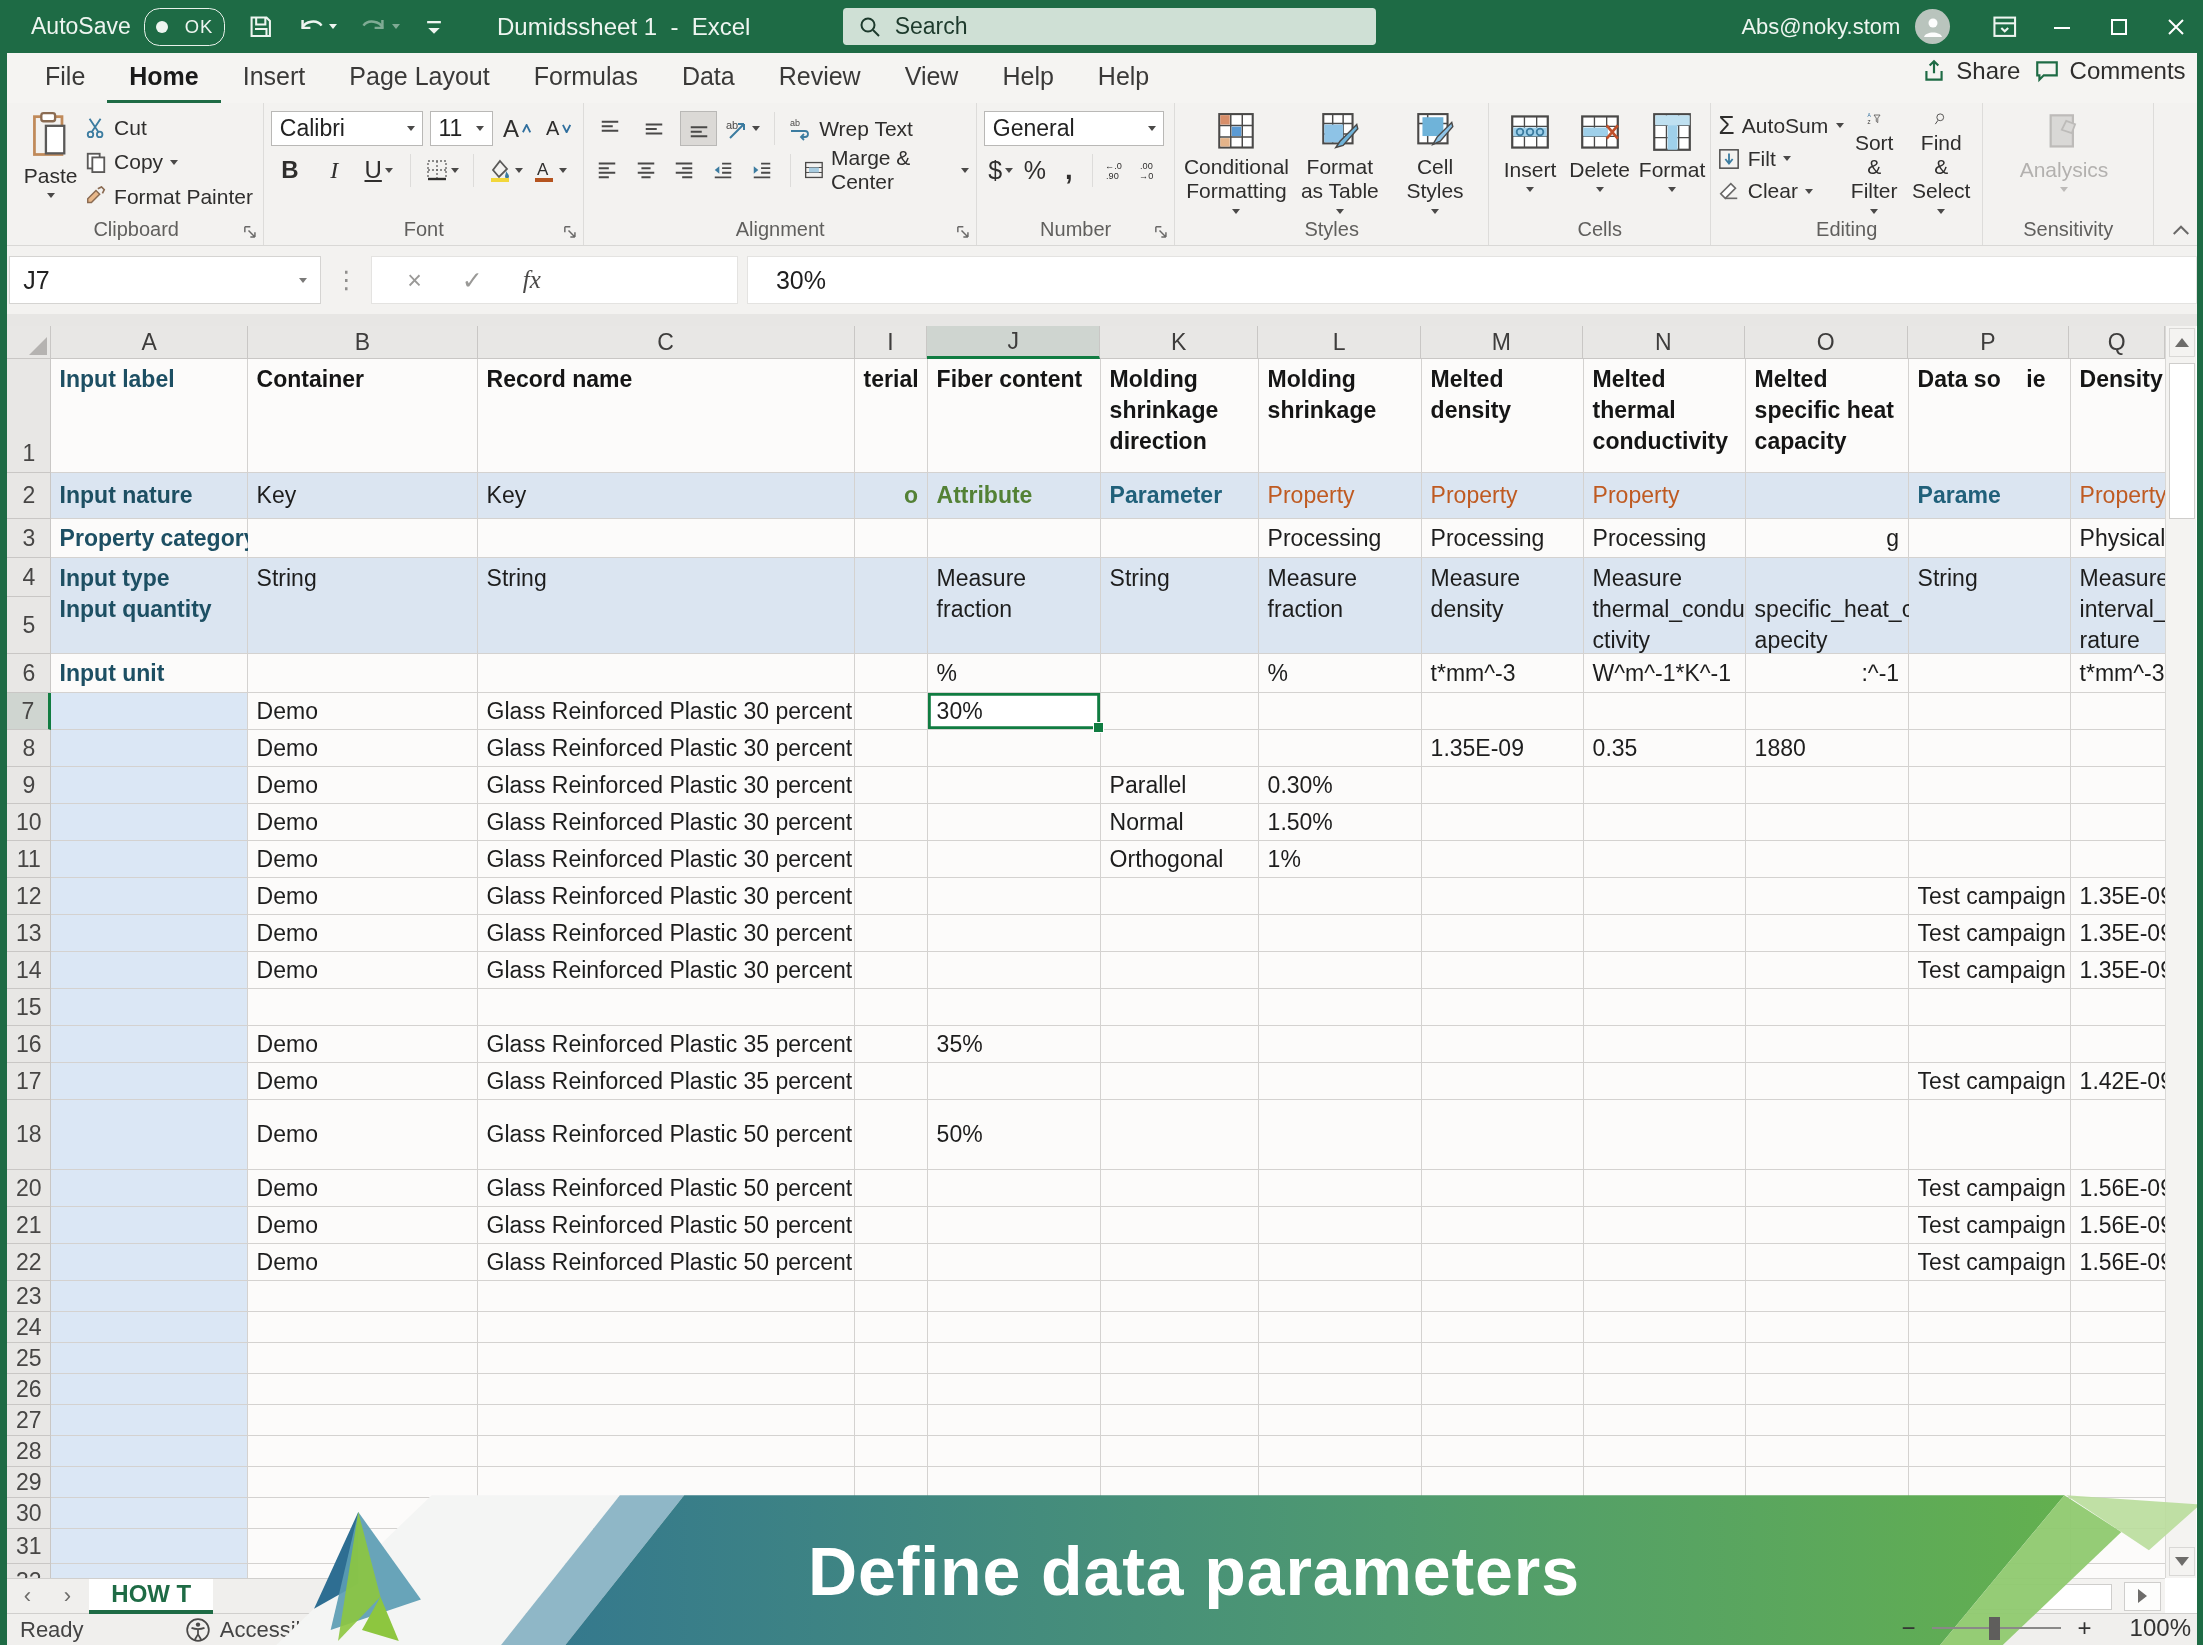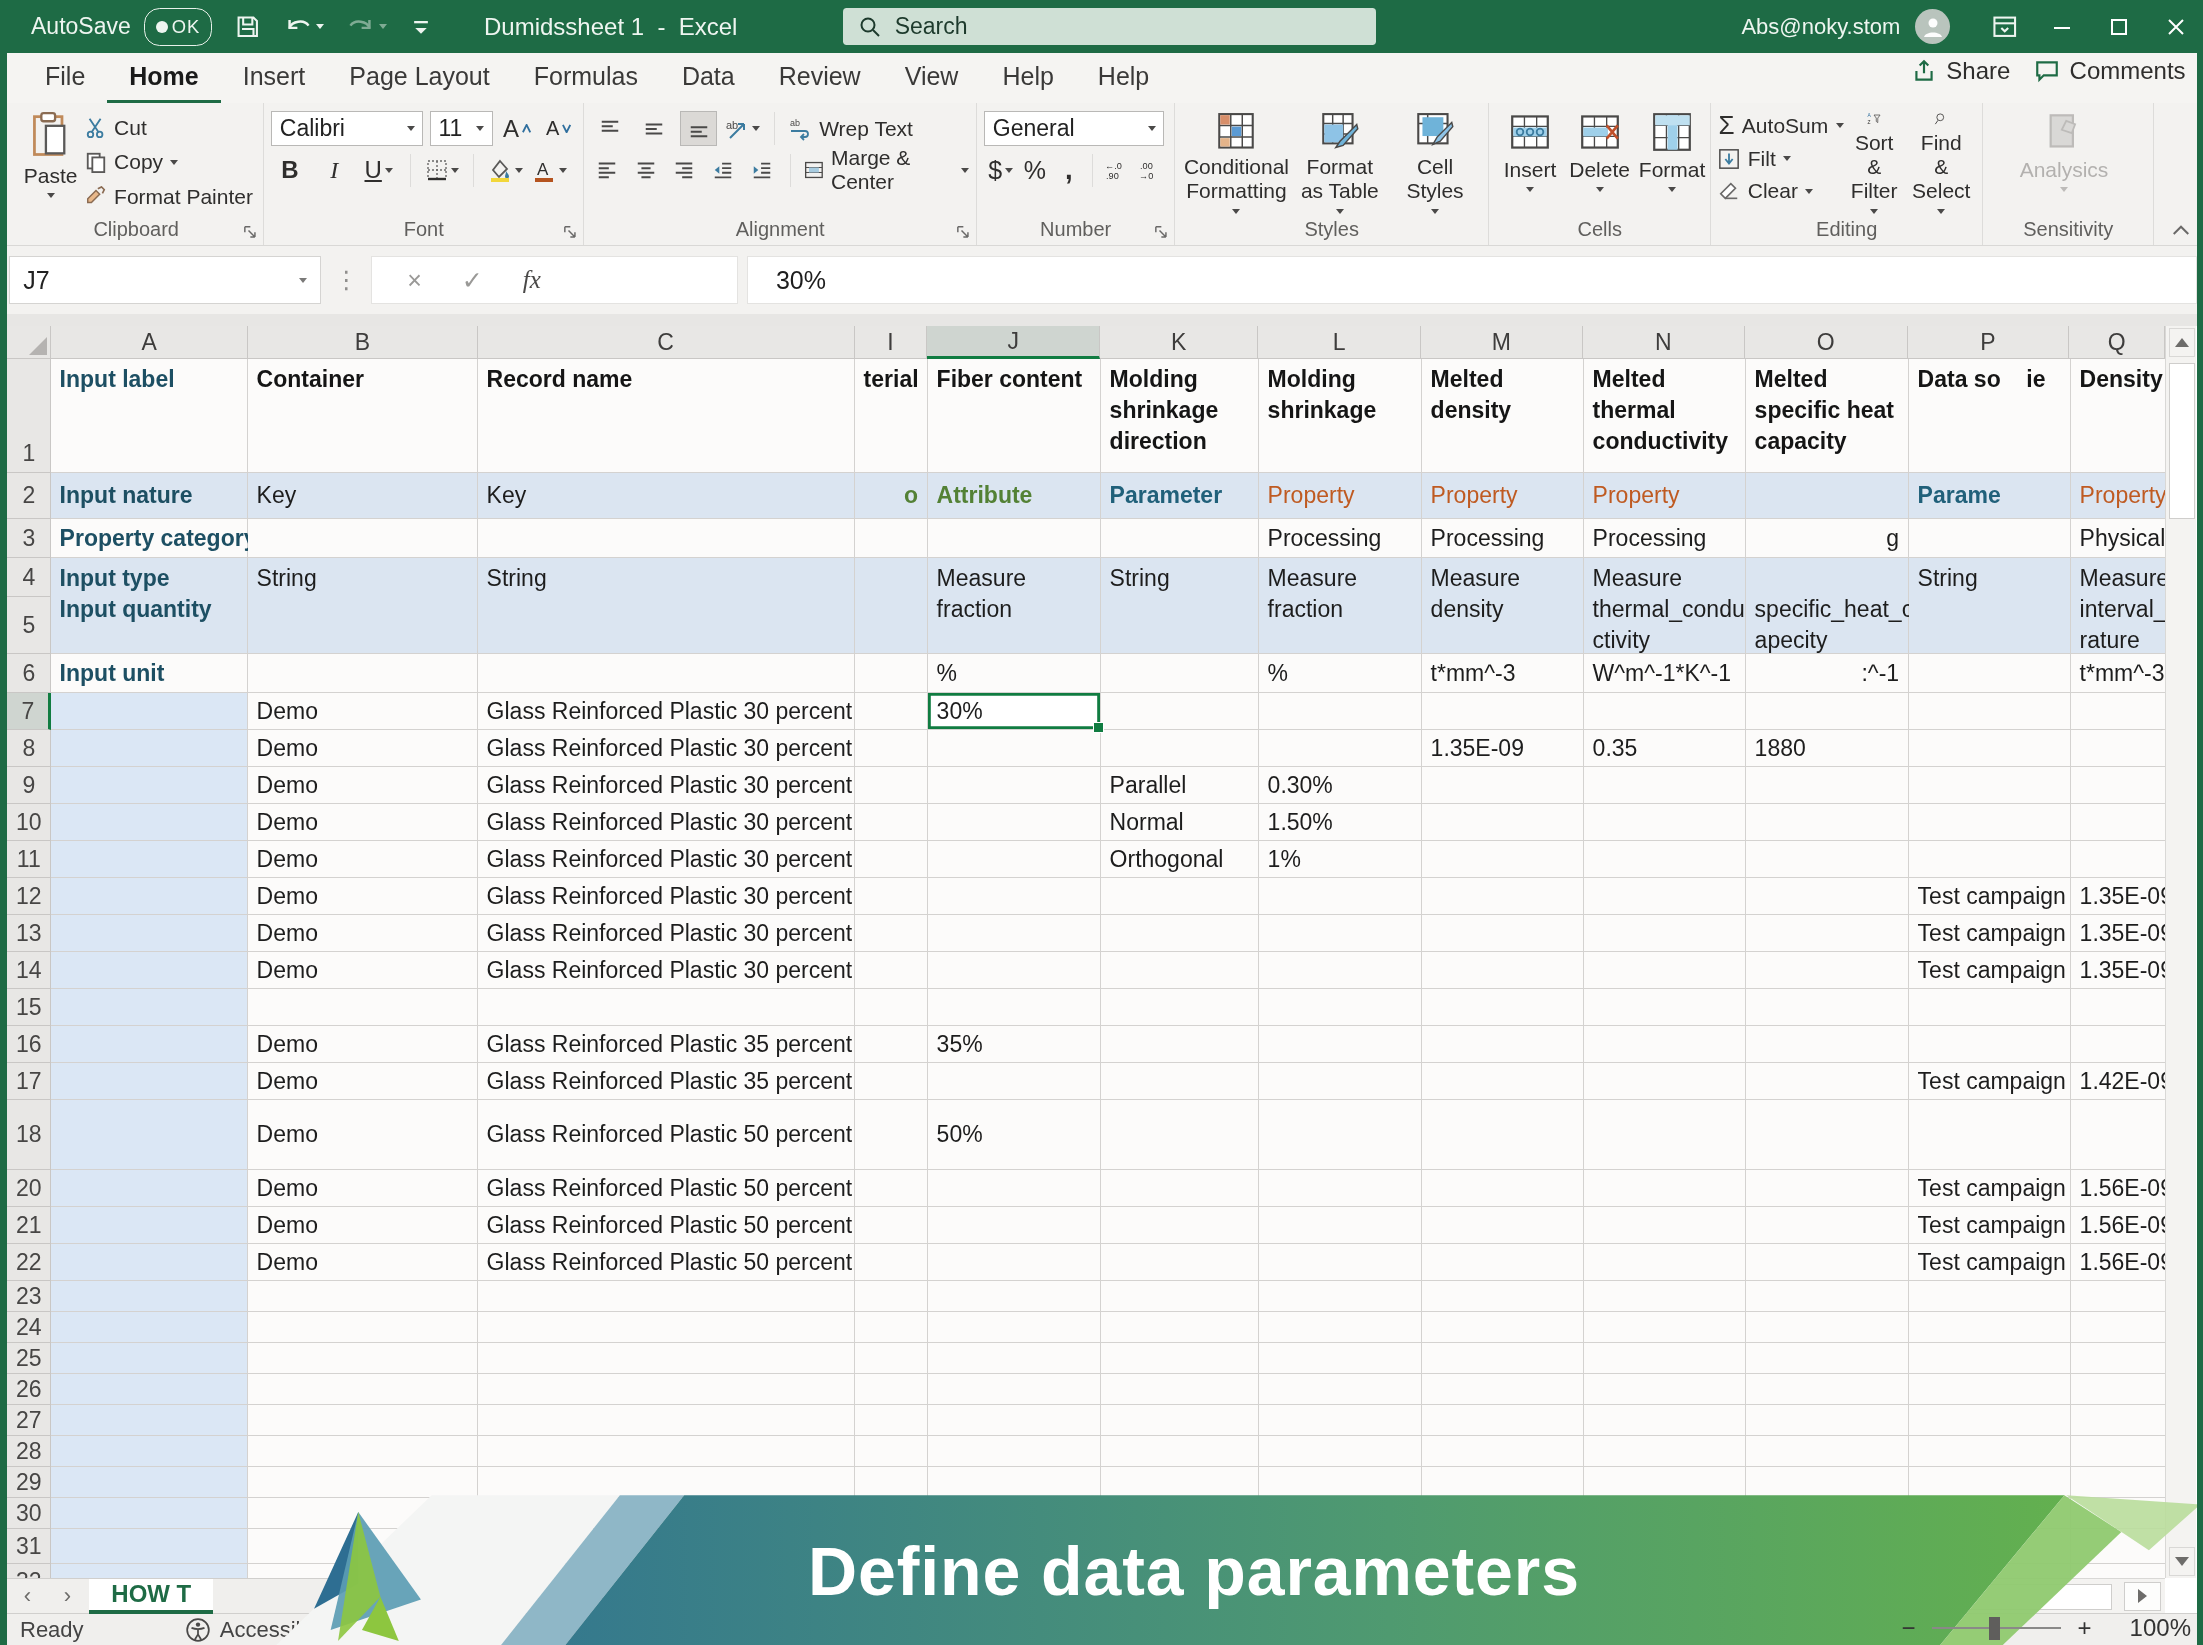--- a/index.html
+++ b/index.html
@@ -3,37 +3,37 @@
 <meta charset="utf-8">
 <style>
   *{box-sizing:border-box;margin:0;padding:0}
   html,body{width:2204px;height:1646px;overflow:hidden}
   body{position:relative;font-family:"Liberation Sans",sans-serif;background:#fff;color:#1d1d1d}
   .abs{position:absolute}
 
   
   .titlebar{left:0;top:0;width:2204px;height:53px;background:#1e6b45;display:flex;align-items:center;color:#eef5f0;font-size:23px}
   .tb-item{display:flex;align-items:center;margin-left:31px;white-space:nowrap}
-  .autosave-pill{margin-left:13px;border:1.8px solid #e8f1ea;border-radius:15.6px;height:20px;padding:18px 11px;display:flex;align-items:center;gap:4px}
+  .autosave-pill{margin-left:13px;border:1.8px solid #e8f1ea;border-radius:15.6px;height:20px;padding:18px 11px;display:flex;align-items:center;gap:17px}
   .as-knob{width:12px;height:12px;border-radius:50%;background:#eef5f0}
   .as-state{font-size:18.4px;letter-spacing:0.9px}
   .qat-btn{margin-left:22px;display:flex;align-items:center}
   .doc-title{margin-left:51px;font-size:24px;white-space:pre}
   .searchbox{left:843px;top:8.3px;width:533px;height:37px;background:#cfe0d5;border-radius:3.7px;display:flex;align-items:center;color:#1d3a2c;font-size:23px;gap:13px;padding-left:14.7px}
   .tb-right{position:absolute;right:0;top:0;height:53px;display:flex;align-items:center;gap:0}
   .user-email{font-size:22px;margin-right:14.7px}
   .avatar{width:35px;height:35px;border-radius:50%;background:#b9c4bd;display:flex;align-items:center;justify-content:center;margin-right:26px}
   .winbtn{width:57px;height:53px;display:flex;align-items:center;justify-content:center}
   .dim{opacity:.55}
 
   
   .tabrow{left:0;top:53px;width:2204px;height:50px;background:#f5f4f2;display:flex;align-items:flex-end;padding-left:23px}
   .tab{font-size:25px;color:#3a3938;padding:7.3px 22px 9.2px;border-bottom:3.7px solid transparent;white-space:nowrap}
   .tab.active{color:#1a1a1a;font-weight:700;border-bottom:3.7px solid #1e6b45}
-  .tabrow-right{position:absolute;right:18.4px;top:57px;display:flex;gap:24px;align-items:center}
+  .tabrow-right{position:absolute;right:18.4px;top:57px;display:flex;gap:14px;align-items:center}
   .pillbtn{display:flex;gap:9.2px;align-items:center;font-size:24px;color:#2f2e2d}
 
   
   .ribbon{left:0;top:103px;width:2204px;height:143px;background:#f3f2f0;border-bottom:0.9px solid #d9d8d6;display:flex;padding-left:9.2px}
   .rgroup{position:relative;border-right:0.9px solid #dddcda;height:100%;padding:5.5px 7.3px 27.5px}
   .glabel{position:absolute;bottom:3.7px;left:0;right:0;text-align:center;font-size:20px;color:#605f5d}
   .launcher{position:absolute;right:5.5px;bottom:5.5px}
   .bigbtn{display:flex;flex-direction:column;align-items:center;justify-content:flex-start;gap:5.5px;padding:3.7px 7.3px;font-size:21px;color:#2f2e2d;text-align:center;line-height:24px}
   .chev{width:0;height:0;border-left:5.5px solid transparent;border-right:5.5px solid transparent;border-top:6.4px solid #4a4948}
   .chev.sm{border-left-width:4.6px;border-right-width:4.6px;border-top-width:5.5px}

